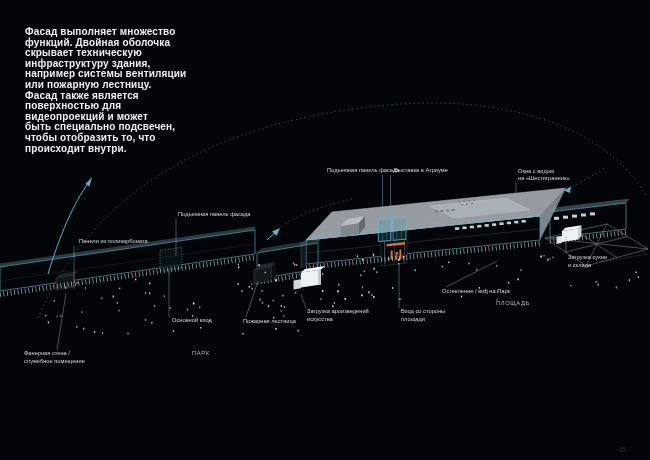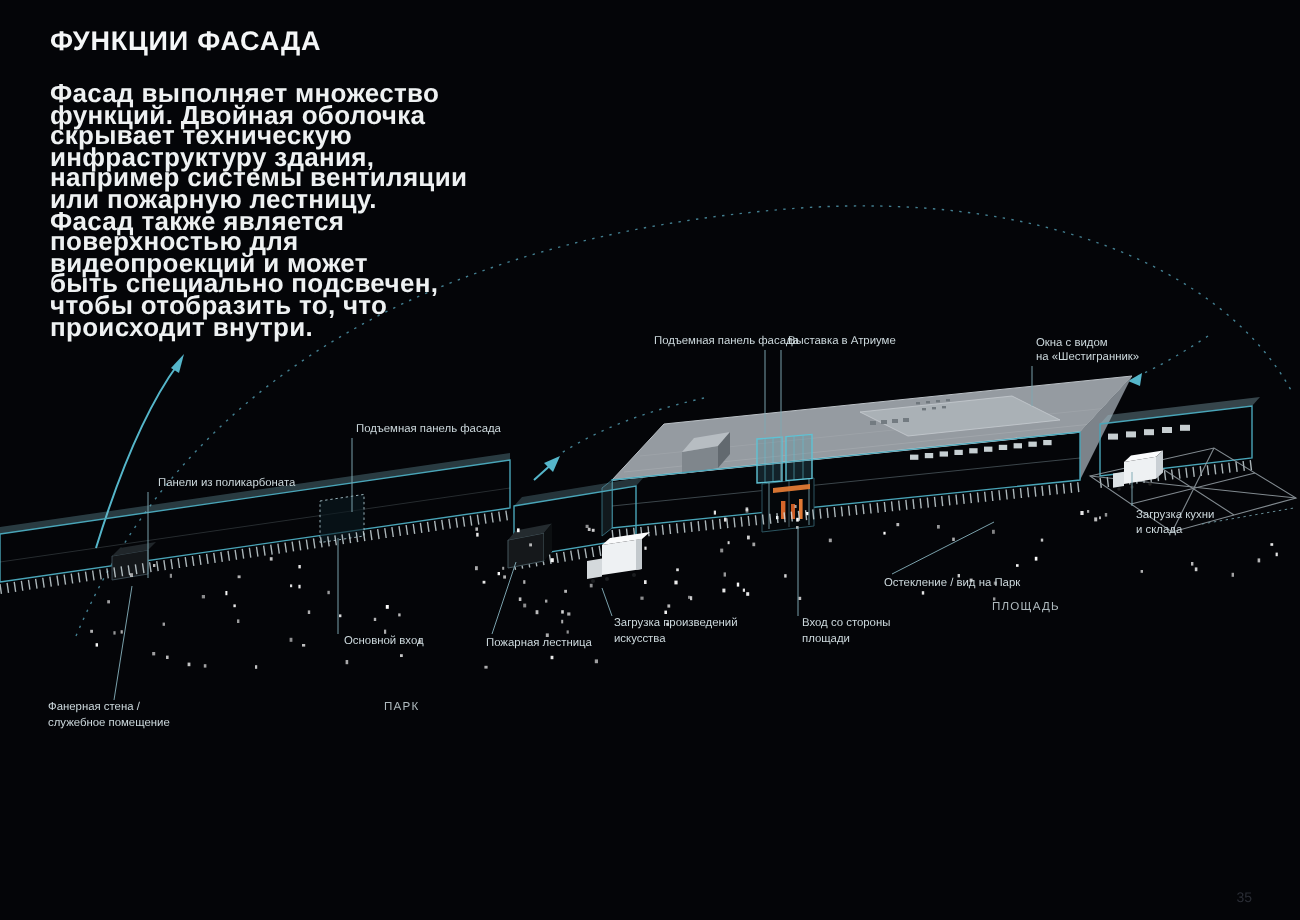--- a/index.html
+++ b/index.html
@@ -6,21 +6,21 @@
   .stage{
     position:relative;width:650px;height:460px;background:#040508;
     overflow:hidden;font-family:"Liberation Sans",sans-serif;
   }
   header{position:absolute;left:25px;top:13px;width:215px;z-index:3;}
   h1{
     margin:0;color:#f4f6f7;font-size:13.5px;font-weight:bold;
     letter-spacing:.4px;font-family:"Liberation Sans",sans-serif;
   }
   .intro{
-    margin:14px 0 0 0;color:#eef1f2;font-size:13px;font-weight:bold;
+    margin:14px 0 0 0;color:#eef1f2;font-size:10px;font-weight:bold;
     line-height:10.6px;white-space:pre-line;letter-spacing:.15px;
   }
   svg{position:absolute;left:0;top:0;}
   .lbl{fill:#cdd9dd;font-size:5.7px;font-family:"Liberation Sans",sans-serif;}
   .lbl-area{fill:#aeb9bd;font-size:5.8px;letter-spacing:.6px;font-family:"Liberation Sans",sans-serif;}
   .leader{stroke:#7fa9b3;stroke-width:.5;opacity:.95;fill:none;}
   .leader-dash{stroke:#6f99a3;stroke-width:.5;opacity:.9;fill:none;stroke-dasharray:1.2 1.8;}
   .arc-dash{stroke:#4a8da0;stroke-width:.7;fill:none;stroke-dasharray:1.2 3.2;opacity:.9;}
   .arc-solid{stroke:#55b6ca;stroke-width:1;fill:none;}
   .arrow{fill:#55b6ca;}
@@ -29,21 +29,20 @@
   .pagenum{
     position:absolute;right:24px;bottom:7px;color:#2a2d35;font-size:7px;
   }
 </style>
 </head>
 <body>
 
 <div class="stage">
 
   <header>
-    <h1>ФУНКЦИИ ФАСАДА</h1>
     <p class="intro">Фасад выполняет множество
 функций. Двойная оболочка
 скрывает техническую
 инфраструктуру здания,
 например системы вентиляции
 или пожарную лестницу.
 Фасад также является
 поверхностью для
 видеопроекций и может
 быть специально подсвечен,

